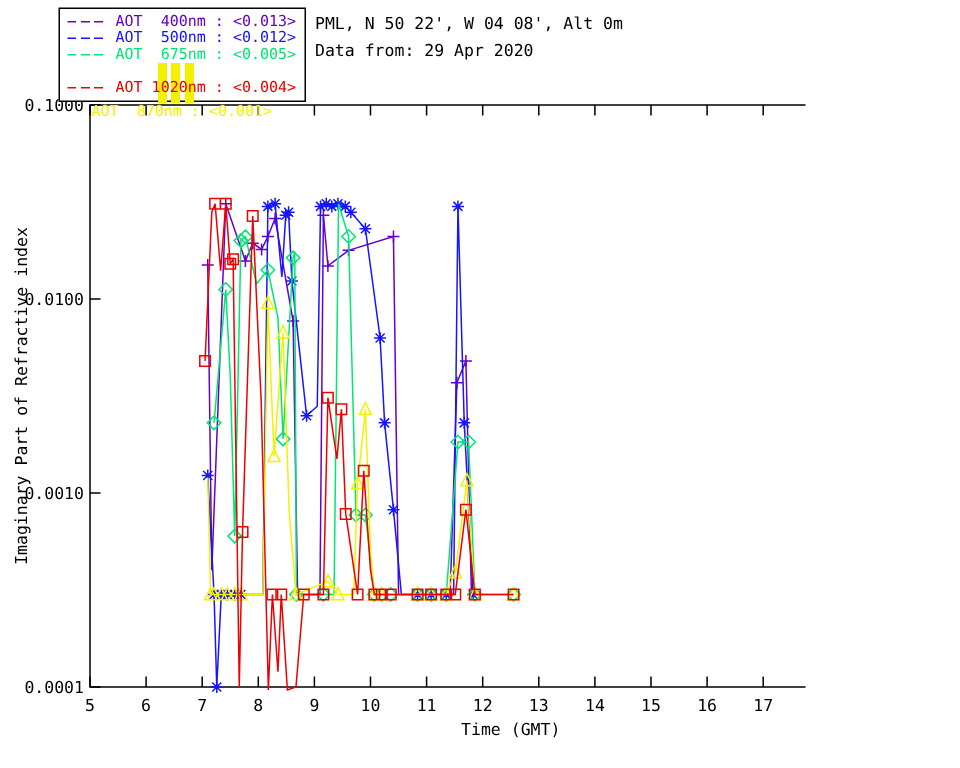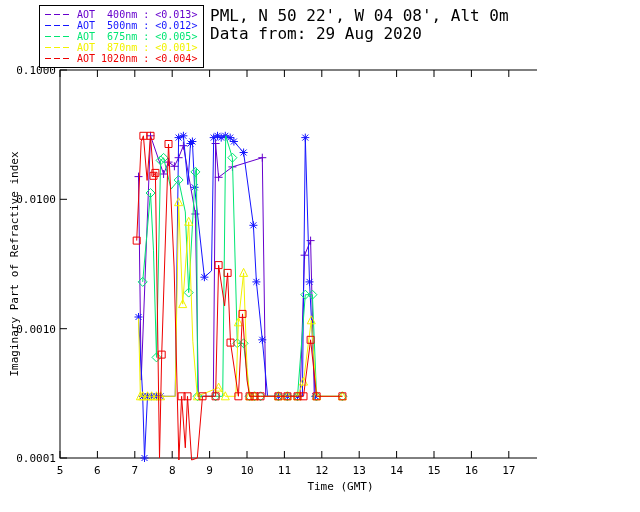--- a/index.html
+++ b/index.html
@@ -4,38 +4,38 @@
 <style>
   html,body{margin:0;padding:0;background:#fff;}
   .page{position:relative;width:537px;height:512px;background:#ffffff;overflow:hidden;
         font-family:"DejaVu Sans Mono",monospace;}
   .legend{position:absolute;left:39px;top:5px;border:1px solid #000;background:#fff;
           padding:3px 6px 3px 5px;z-index:2;}
   .legend-row{display:flex;align-items:center;height:11px;font-size:10px;line-height:11px;white-space:pre;}
   .legend-dash{display:inline-block;width:27px;height:1px;flex:0 0 27px;
           background:repeating-linear-gradient(90deg,currentColor 0 6px,transparent 6px 9px);
           margin-right:5px;}
-  .header{position:absolute;left:210px;top:7px;color:#000;font-size:16px;line-height:18px;z-index:2;}
+  .header{position:absolute;left:210px;top:7px;color:#000;font-size:11px;line-height:18px;z-index:2;}
   #chart{position:absolute;left:0;top:0;}
   #chart text{font-family:"DejaVu Sans Mono",monospace;fill:#000;}
 </style>
 </head>
 <body>
 
 <div class="page">
   <div class="legend" id="legend">
       <div class="legend-row" style="color: rgb(102, 0, 204);"><span class="legend-dash"></span><span>AOT  400nm : &lt;0.013&gt;</span></div>
       <div class="legend-row" style="color: rgb(21, 21, 255);"><span class="legend-dash"></span><span>AOT  500nm : &lt;0.012&gt;</span></div>
       <div class="legend-row" style="color: rgb(0, 230, 115); justify-content: center;"><span class="legend-dash"></span><span>AOT  675nm : &lt;0.005&gt;</span></div>
-      <div class="legend-row" style="color: rgb(242, 242, 0);"><span class="legend-dash"></span><span>AOT  870nm : &lt;0.001&gt;</span></div>
+      <div class="legend-row" style="color: rgb(242, 242, 0); flex-direction: column;"><span class="legend-dash"></span><span>AOT  870nm : &lt;0.001&gt;</span></div>
       <div class="legend-row" style="color: rgb(238, 0, 0);"><span class="legend-dash"></span><span>AOT 1020nm : &lt;0.004&gt;</span></div>
     </div>
   <div class="header">
     <div>PML, N 50 22', W 04 08', Alt 0m</div>
-    <div>Data from: 29 Aug 2020</div>
+    <div>Data from: 29 Apr 2020</div>
   </div>
   <svg id="chart" width="640" height="512" viewBox="0 0 640 512" xmlns="http://www.w3.org/2000/svg">
       <rect x="60" y="70" width="561" height="388" fill="none" stroke="#000"></rect>
       <path d="M60.0 458v-7M60.0 70v7M97.4 458v-7M97.4 70v7M134.8 458v-7M134.8 70v7M172.2 458v-7M172.2 70v7M209.6 458v-7M209.6 70v7M247.0 458v-7M247.0 70v7M284.4 458v-7M284.4 70v7M321.8 458v-7M321.8 70v7M359.2 458v-7M359.2 70v7M396.6 458v-7M396.6 70v7M434.0 458v-7M434.0 70v7M471.4 458v-7M471.4 70v7M508.8 458v-7M508.8 70v7M546.2 458v-7M546.2 70v7M583.6 458v-7M583.6 70v7M621.0 458v-7M621.0 70v7" stroke="#000" fill="none"></path>
       <g>
         <text x="60.0" y="474" text-anchor="middle" font-size="11">5</text>
         <text x="97.4" y="474" text-anchor="middle" font-size="11">6</text>
         <text x="134.8" y="474" text-anchor="middle" font-size="11">7</text>
         <text x="172.2" y="474" text-anchor="middle" font-size="11">8</text>
         <text x="209.6" y="474" text-anchor="middle" font-size="11">9</text>

